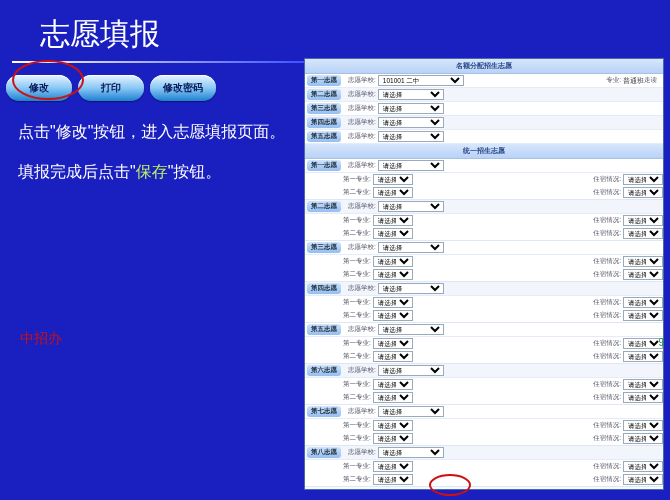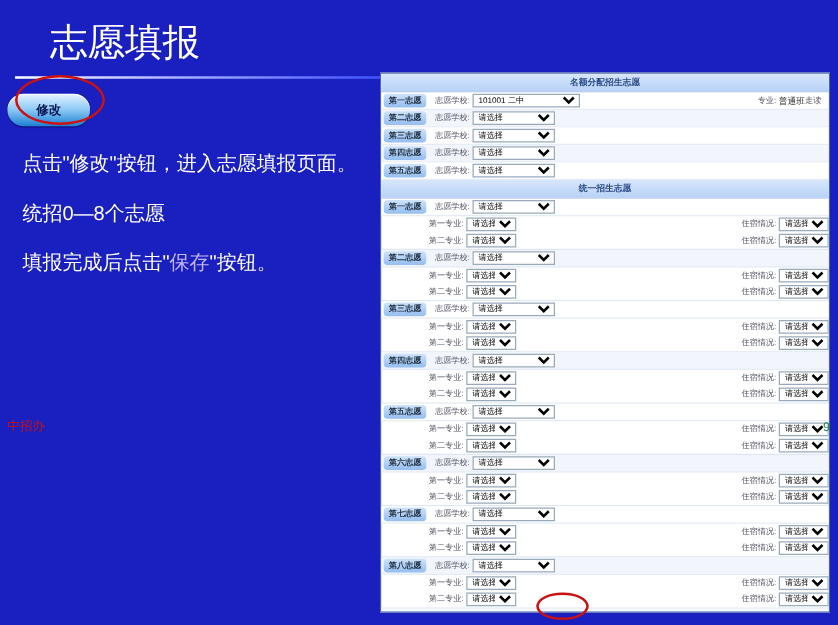--- a/index.html
+++ b/index.html
@@ -6,22 +6,22 @@
   body { width: 670px; height: 500px; background: #1a1fbf; font-family: "Microsoft YaHei", SimSun, sans-serif; position: relative; overflow: hidden; }
   .slide { width: 670px; height: 352px; position: relative; }
   .title { color: #fff; font-size: 30px; padding: 14px 0 6px 40px; font-weight: normal; }
   .title-underline { height: 2px; background: linear-gradient(to right, #ffffff, #2a3fff, #ffffff); margin: 0 12px 8px 12px; }
   .toolbar { display: flex; gap: 6px; padding: 4px 6px; }
   .tbar-btn { position: relative; display: inline-flex; align-items: center; justify-content: center; width: 66px; height: 26px; border-radius: 13px; background: linear-gradient(#e8f4ff, #89c8f5, #1d7fd1); box-shadow: inset 0 1px 0 rgba(255,255,255,0.9), 0 1px 1px rgba(0,0,0,0.4); color: #0a1a5a; font-size: 10px; font-weight: bold; cursor: pointer; }
   .circ { position: absolute; border: 2px solid #c11; border-radius: 50%; pointer-events: none; }
   .circ.modify { left: 12px; top: 60px; width: 72px; height: 40px; }
   .instr { color: #fff; padding: 0 12px 0 18px; width: 300px; }
   .instr p { font-size: 16px; line-height: 1.6; margin-top: 14px; }
-  .red { color: #c4b5fd; text-align: center; }
-  .footer-left { position: absolute; left: 6px; bottom: 4px; color: #c11; font-size: 10px; }
+  .red { color: #bef264; text-align: center; }
+  .footer-left { position: absolute; left: 20px; bottom: 4px; color: #c11; font-size: 14px; }
   .footer-right { position: absolute; right: 6px; bottom: 4px; color: #1f8f3f; font-size: 10px; }
 
   
   .shot { position: absolute; top: 58px; right: 6px; width: 360px; height: 432px; background: #fff; border: 1px solid #4b6aa5; font-size: 7px; color: #333; overflow: hidden; }
   .sec-head { background: linear-gradient(#d7e6fb, #b8d2f7); color: #2b4b8a; text-align: center; font-weight: bold; padding: 2px 0; border-bottom: 1px solid #a9c0e6; font-size: 7px; }
   .row { display: flex; align-items: center; border-bottom: 1px solid #e6ecf7; background: #fff; padding: 1px 2px; min-height: 13px; }
   .row.alt { background: #f2f6fc; }
   .rowlabel { flex: 0 0 34px; text-align: center; background: linear-gradient(#cfe3fb, #94bdf0); border-radius: 3px; color: #234; font-weight: bold; margin-right: 3px; padding: 1px 0; font-size: 6.5px; }
   .fldlbl { margin: 0 2px 0 4px; color: #556; font-size: 6.5px; }
   .sel { border: 1px solid #9ab; background: #fff; font-size: 6.5px; height: 11px; }
@@ -39,28 +39,29 @@
 </style>
 </head>
 <body>
 
 <div class="slide">
   <h1 class="title">志愿填报</h1>
   <div class="title-underline"></div>
 
   <div class="toolbar">
     <div class="tbar-btn">修改</div>
+    <div class="tbar-btn">打印</div>
+    <div class="tbar-btn">修改密码</div>
   </div>
   <div class="circ modify"></div>
 
   <div class="instr">
     <p>
       <span>点击"</span><span>修改</span><span>"按钮，进入志愿填报页面。</span>
     </p>
-    <p>统招0—8个志愿</p>
     <p>
       <span>填报完成后点击"</span><span class="red">保存</span><span>"按钮。</span>
     </p>
   </div>
 
   <div class="shot">
     <div class="sec-head">名额分配招生志愿</div>
 
     <div class="row">
       <span class="rowlabel">第一志愿</span>

